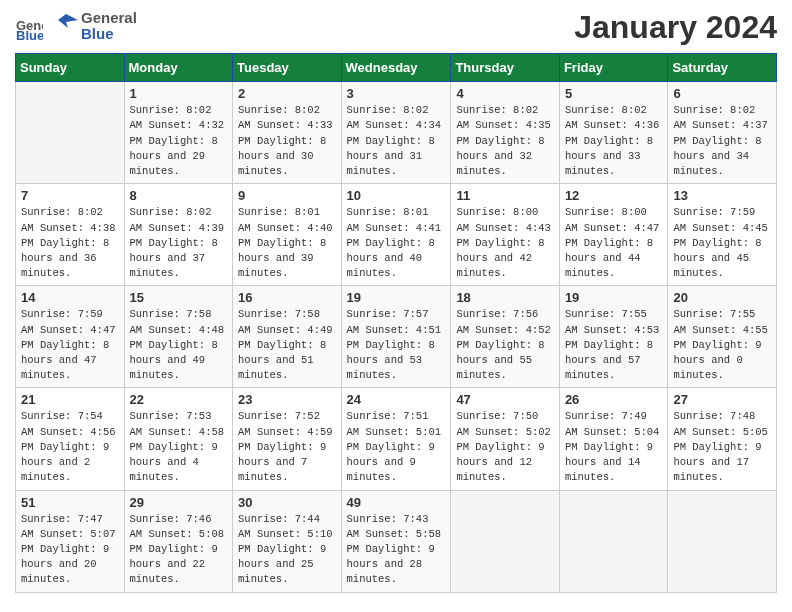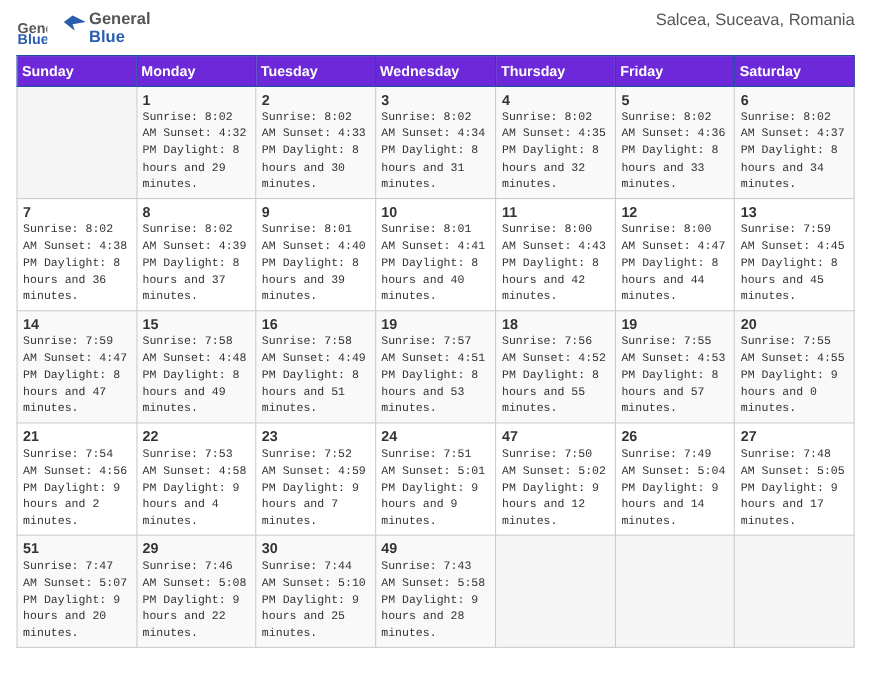--- a/index.html
+++ b/index.html
@@ -44,21 +44,21 @@
     .subtitle {
       font-size: 15px;
       color: #555;
     }
     .calendar {
       width: 100%;
       border-collapse: collapse;
       font-size: 11px;
     }
     .calendar thead tr th {
-      background-color: #6d28d9;
+      background-color: #15803d;
       color: #fff;
       font-weight: bold;
       font-size: 13px;
       padding: 6px 4px;
       text-align: left;
       border: 1px solid #1a4da0;
     }
     .calendar tbody tr td {
       border: 1px solid #ccc;
       vertical-align: top;
@@ -113,21 +113,21 @@
               <span style="font-size:15px;font-weight:bold;color:#555;">General</span>
             </div>
             <div style="line-height:1;">
               <span style="font-size:15px;font-weight:bold;color:#2a5db0;">Blue</span>
             </div>
           </div>
         </div>
       </div>
     </div>
     <div class="title-area">
-      <div class="subtitle">Salcea, Suceava, Romania</div>
+      <div class="main-title">January 2024</div>
     </div>
   </div>
 
   <table class="calendar">
     <thead>
       <tr>
           <th>Sunday</th>
           <th>Monday</th>
           <th>Tuesday</th>
           <th>Wednesday</th>

